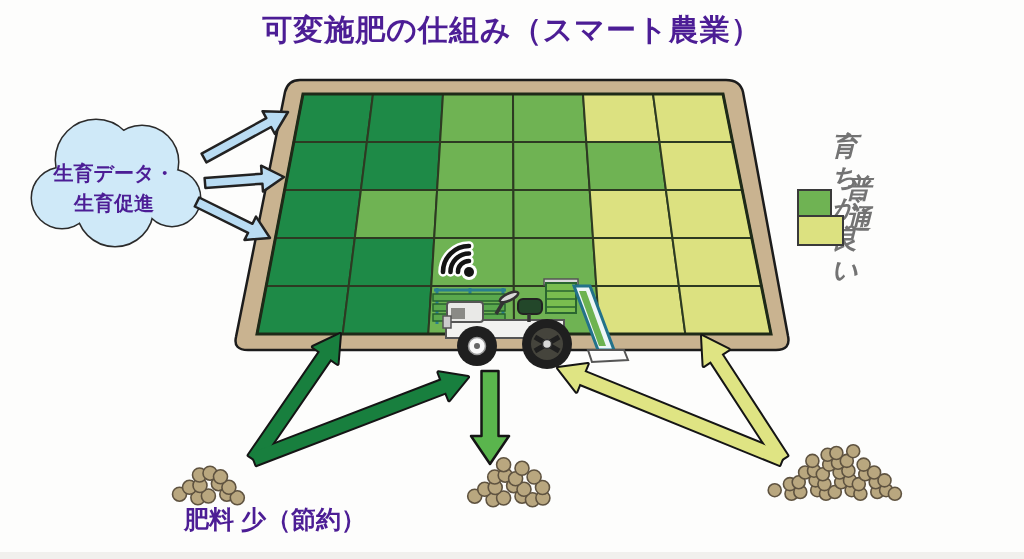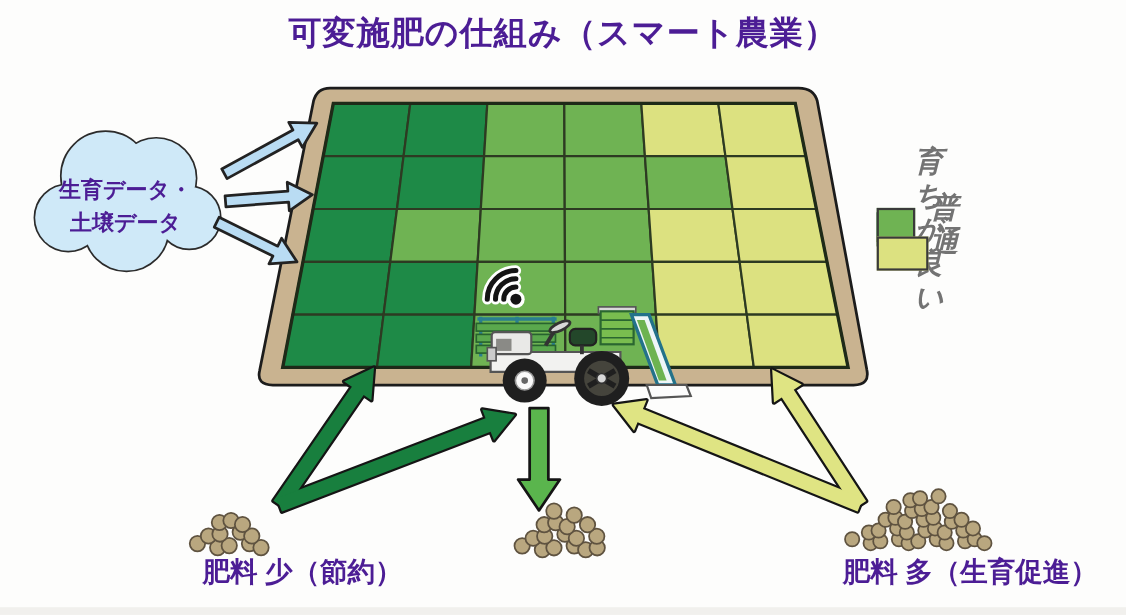--- a/index.html
+++ b/index.html
@@ -211,33 +211,32 @@
         <circle cx="853.2" cy="451.2" r="6.5" fill="#b9a77f" stroke="#5f5340" stroke-width="1.6"></circle>
       </g>
 
     <rect x="0" y="552" width="1024" height="7" fill="#f1f0ed"></rect>
   </svg>
 
   <div class="txt title">可変施肥の仕組み（スマート農業）</div>
 
   <div class="txt cloud-text">
     <span>生育データ・</span>
-    <span>土壌データ</span>
+    <span>生育促進</span>
   </div>
 
   <div class="legend">
     <div class="legend-row r0">
       <span class="legend-swatch" style="background: rgb(30, 138, 71);"></span>
       <span class="legend-label">育ちが良い</span>
     </div>
     <div class="legend-row r1">
       <span class="legend-swatch" style="background: rgb(111, 179, 83);"></span>
       <span class="legend-label">普通</span>
     </div>
     <div class="legend-row r2">
       <span class="legend-swatch" style="background: rgb(220, 225, 128);"></span>
     </div>
   </div>
 
   <div class="txt out-label o0">肥料 少（節約）</div>
-  <div class="txt out-label o2">肥料 多（生育促進）</div>
 
 </div>
 
 </body></html>

